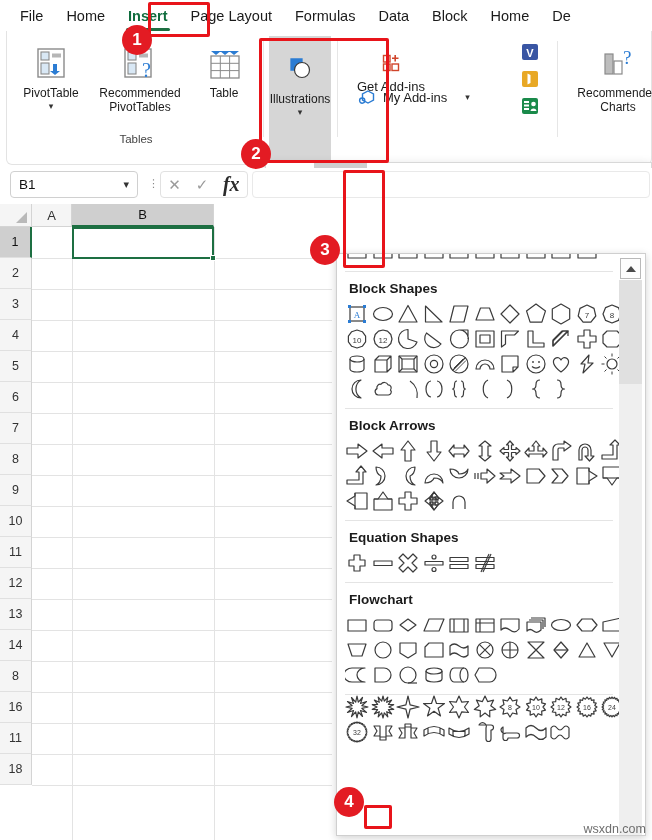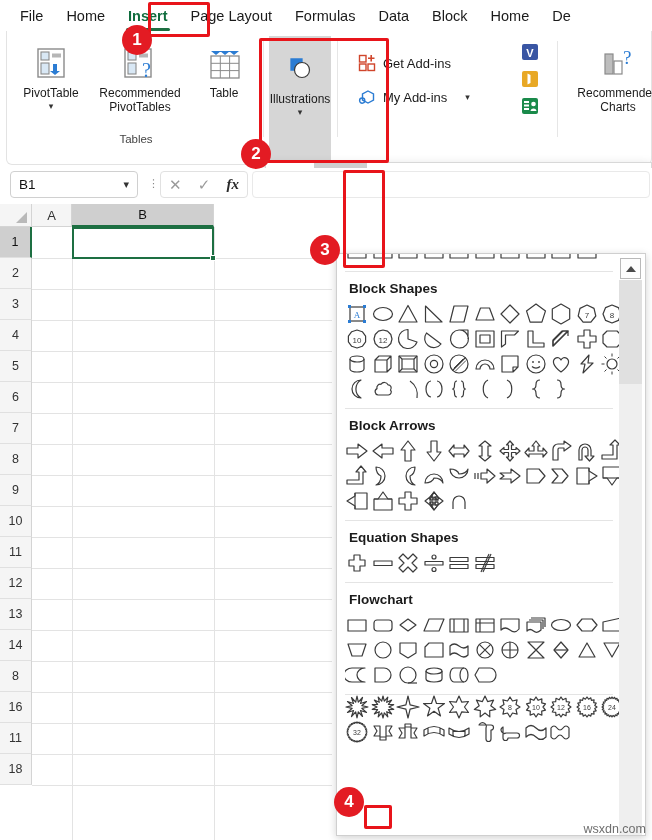--- a/index.html
+++ b/index.html
@@ -92,21 +92,21 @@
     font-size:13.5px; color:#111;
   }
   .namebox .nb-chev { margin-left:auto; font-size:11px; color:#333; }
   .fb-dots { position:absolute; left:148px; top:12px; color:#888; font-size:11px; letter-spacing:0; line-height:6px; }
   .fbtns {
     position:absolute; left:160px; top:3px; width:88px; height:27px;
     background:#fff; border:1px solid #e1e1e1; border-radius:4px;
     display:flex; align-items:center; justify-content:space-around;
     color:#9a9a9a; font-size:15px;
   }
-  .fbtns .fx { color:#2b2b2b; font-style:italic; font-family:"Liberation Serif", serif; font-size:15px; font-weight:bold; }
+  .fbtns .fx { color:#2b2b2b; font-style:italic; font-family:"Liberation Serif", serif; font-size:20px; font-weight:bold; }
   .fb-input {
     position:absolute; left:252px; top:3px; width:398px; height:27px;
     background:#fff; border:1px solid #e9e9e9; border-radius:4px;
   }
 
   
   .gridwrap { position:absolute; left:0; top:204px; width:652px; height:636px; background:#fff; overflow:hidden; }
   .corner {
     position:absolute; left:0; top:0; width:32px; height:23px;
     background:#f5f5f5; border-right:1px solid #d4d4d4; border-bottom:1px solid #d4d4d4;
@@ -247,21 +247,21 @@
             </svg>
           </div>
           <div class="lbl">Illustrations</div>
           <div class="chev">▾</div>
         </div>
       </div>
 
       <div class="grp-sep" style="left:330px;"></div>
 
       <div class="grp" style="left:336px;width:212px;">
-        <div class="smallbtn" style="left:14px;top:18px;">
+        <div class="smallbtn" style="left:14px;top:18px;flex-direction:column;">
           <span class="ico">
             <svg width="18" height="18" viewBox="0 0 18 18">
               <rect x="1.5" y="1.5" width="6.5" height="6.5" fill="none" stroke="#d0452b" stroke-width="1.4"></rect>
               <rect x="1.5" y="10" width="6.5" height="6.5" fill="none" stroke="#d0452b" stroke-width="1.4"></rect>
               <rect x="10" y="10" width="6.5" height="6.5" fill="none" stroke="#d0452b" stroke-width="1.4"></rect>
               <path d="M13.2 1 v6.5 M10 4.2 h6.5" stroke="#d0452b" stroke-width="1.6"></path>
             </svg>
           </span>
           <span>Get Add-ins</span>
         </div>

